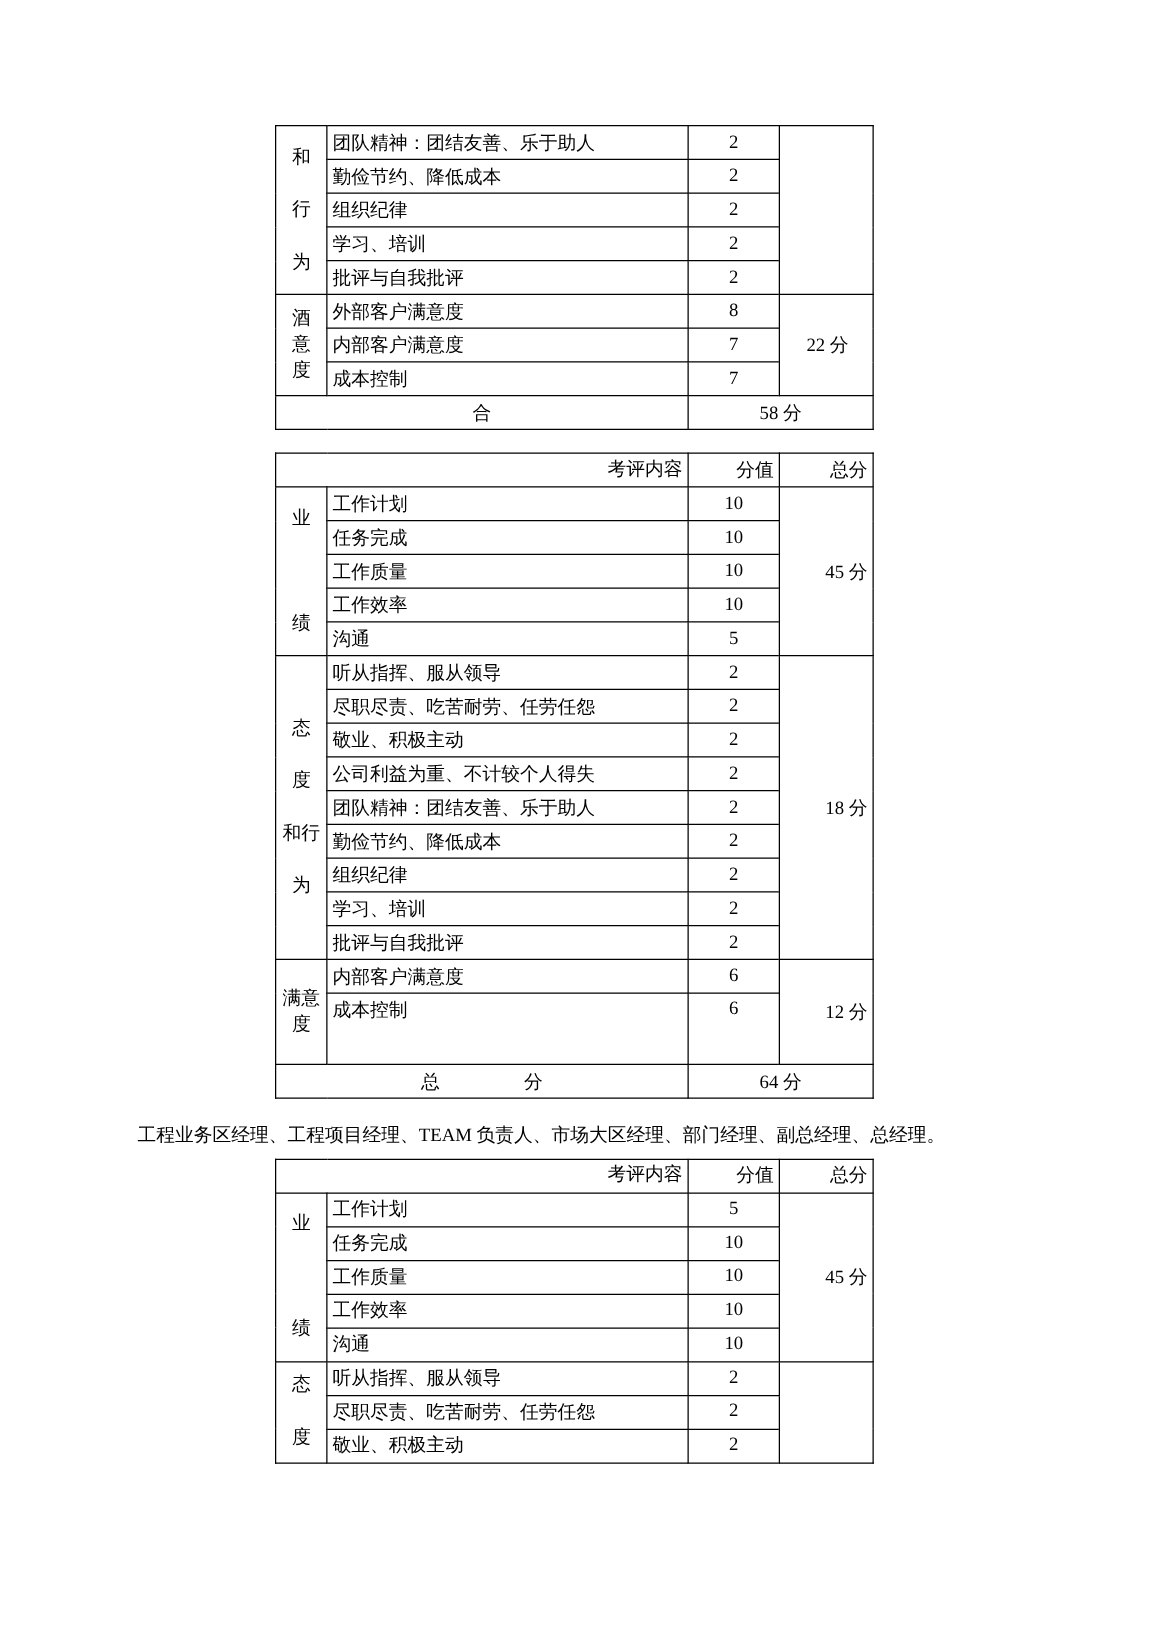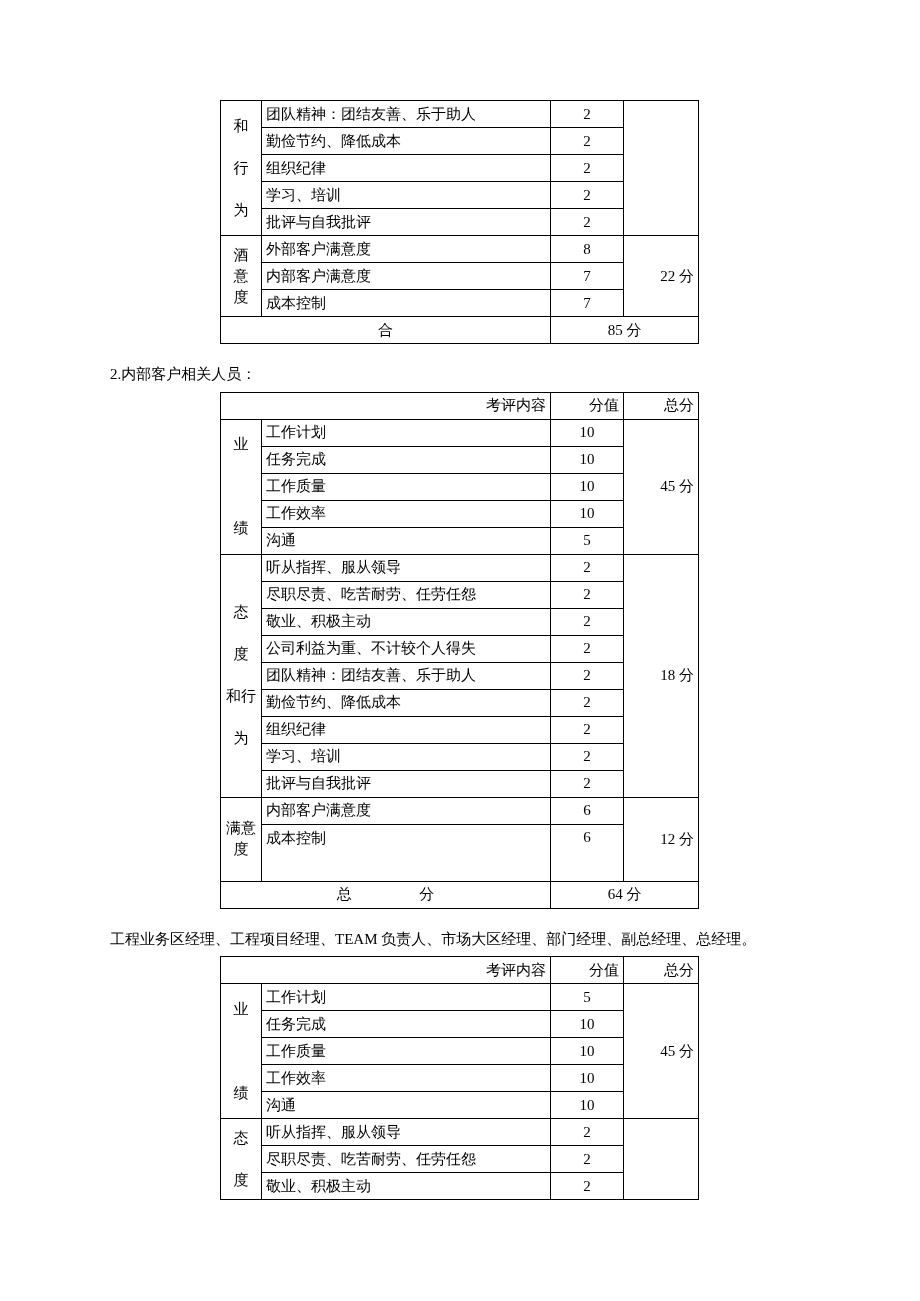--- a/index.html
+++ b/index.html
@@ -48,21 +48,21 @@
   .para {
     margin: 2px 0 4px 0;
     line-height: 1.7;
   }
   .tall {
     height: 50px;
     vertical-align: top;
     padding-top: 4px;
   }
   .center {
-    text-align: right;
+    text-align: center;
   }
   .footer-row td {
     text-align: center;
   }
 </style>
 </head>
 <body>
 <div class="page">
 
 <table>
@@ -104,26 +104,25 @@
   <tr>
           <td class="col-item">内部客户满意度</td>
           <td class="col-score">7</td>
         </tr>
   <tr>
           <td class="col-item">成本控制</td>
           <td class="col-score">7</td>
         </tr>
   <tr class="footer-row">
     <td colspan="2">合</td>
-    <td colspan="2">85 分</td>
+    <td colspan="2">58 分</td>
   </tr>
 </tbody>
     </table>
 
-<p class="para">2.内部客户相关人员：</p>
 
 <table>
   <tbody>
         <tr>
     <td class="col-cat hdr" colspan="2" style="width:312px;">考评内容</td>
     <td class="col-score hdr">分值</td>
     <td class="col-total">总分</td>
   </tr>
   <tr>
     <td class="col-cat" rowspan="5" style="white-space:pre-line;">业

